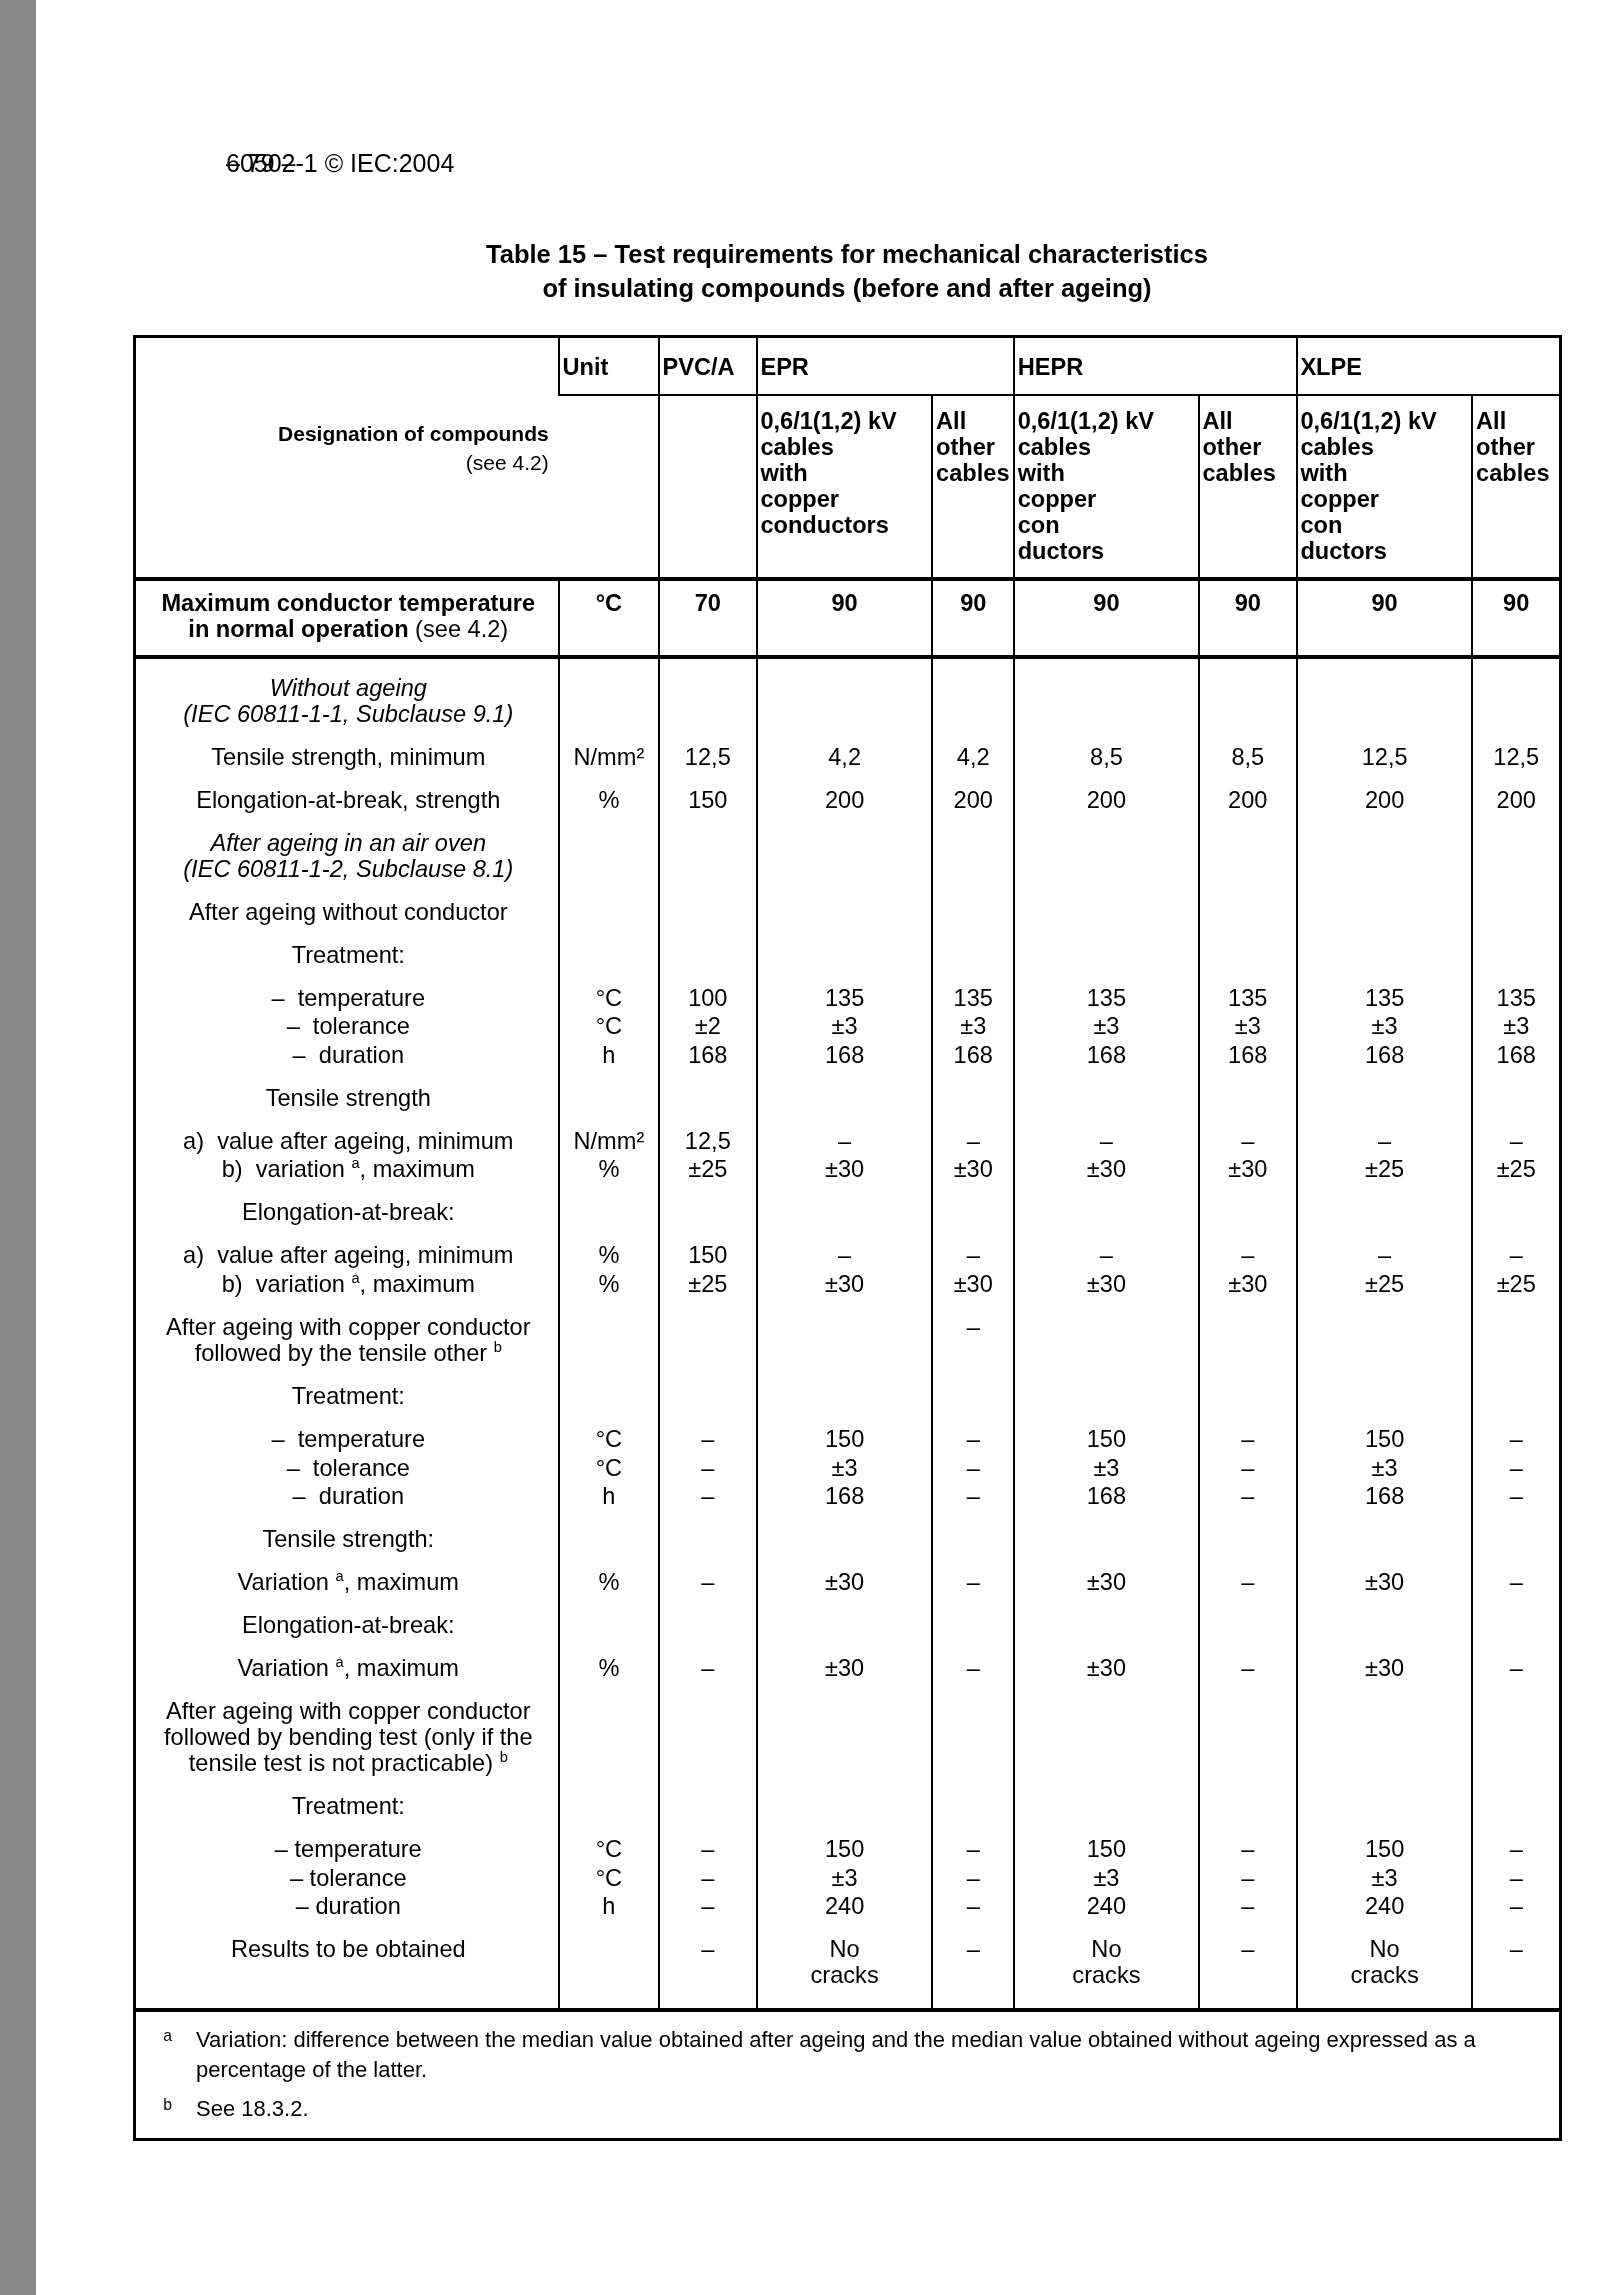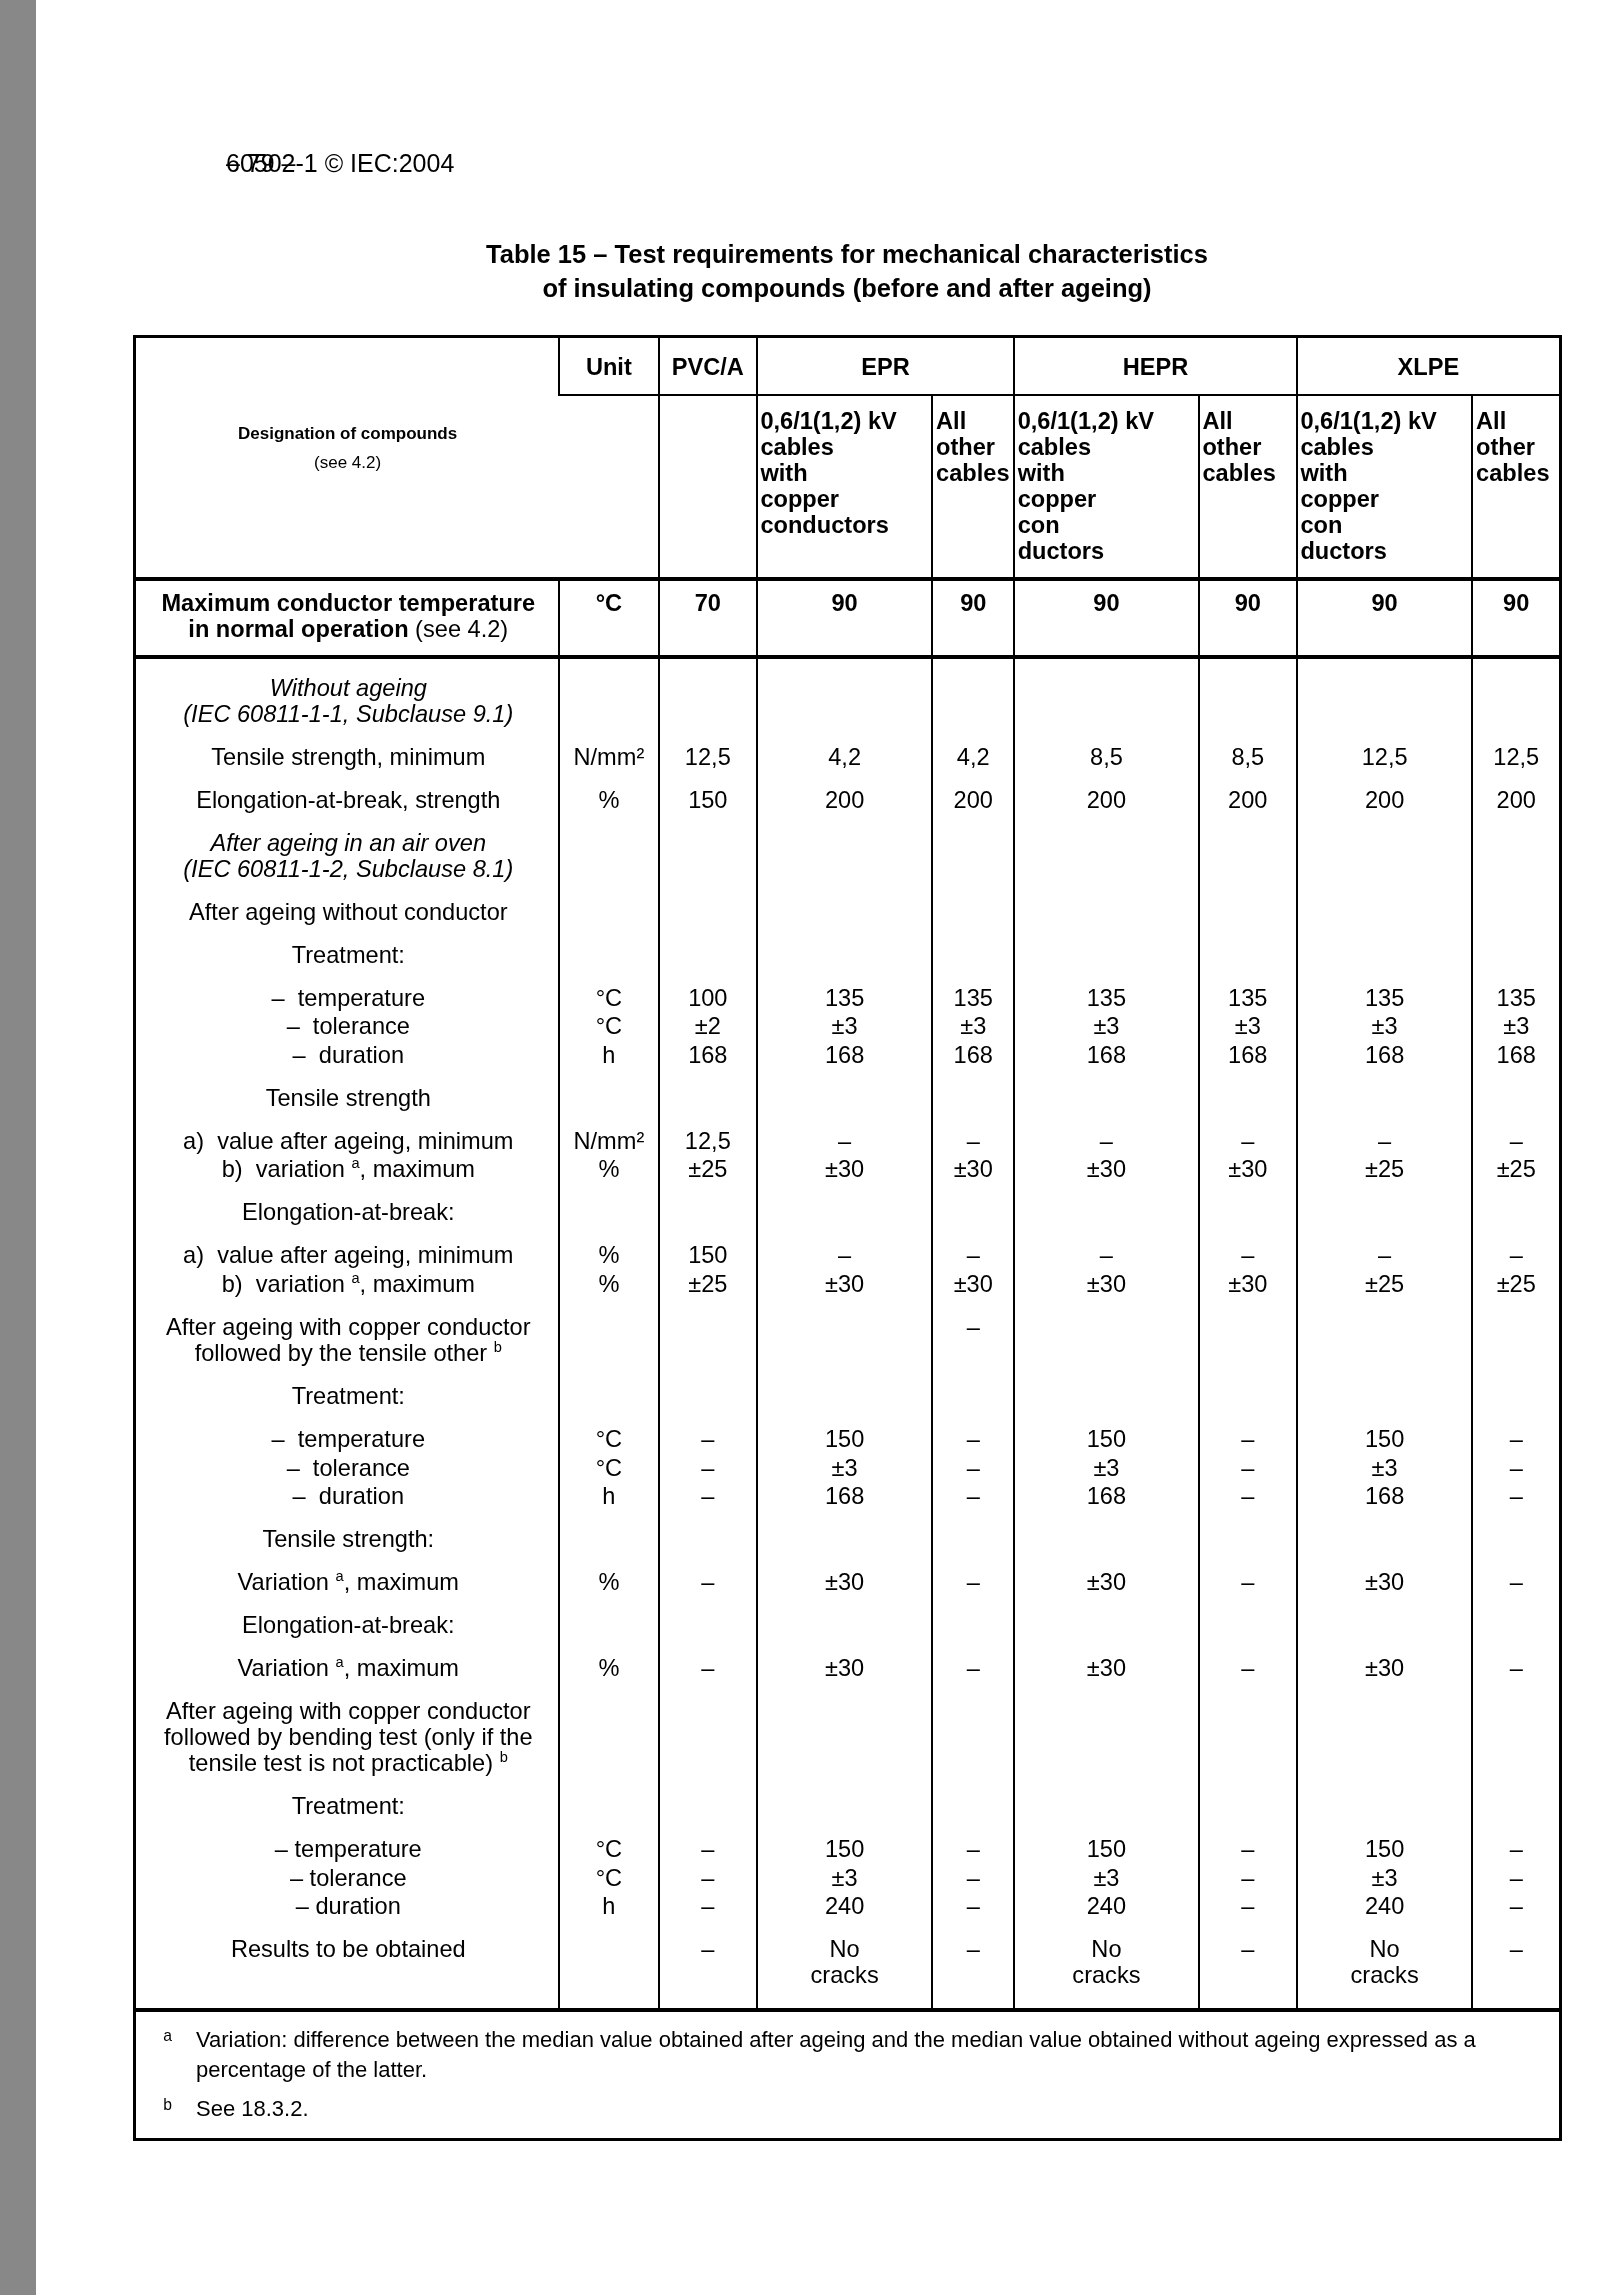--- a/index.html
+++ b/index.html
@@ -34,30 +34,30 @@
     border-collapse:collapse;
     table-layout:fixed;
     border:3.3px solid #000;
     font-size:23.6px; line-height:26px;
   }
   table.req td, table.req th { border-left:2px solid #000; }
   table.req td:first-child, table.req th:first-child { border-left:none; }
 
   
   th.grp {
-    font-weight:bold; text-align:center; vertical-align:middle;
+    font-weight:bold; text-align:left; vertical-align:middle;
     padding:15.7px 2.6px 14.4px;
     border-bottom:2px solid #000;
     font-size:23.6px;
     border-radius:18px;
   }
   td.desig {
-    vertical-align:middle; text-align:center;
+    vertical-align:middle; text-align:right;
     padding:0 9.2px 19.6px 10.5px;
-    font-size:17px; line-height:29px;
+    font-size:21px; line-height:29px;
   }
   td.desig .b { font-weight:bold; }
   td.sub {
     vertical-align:top; text-align:left;
     font-weight:bold; white-space:pre-line;
     padding:11.8px 2.6px 13px;
     border-bottom:4.6px solid #000;
     font-size:23.6px; line-height:26px;
   }
 

